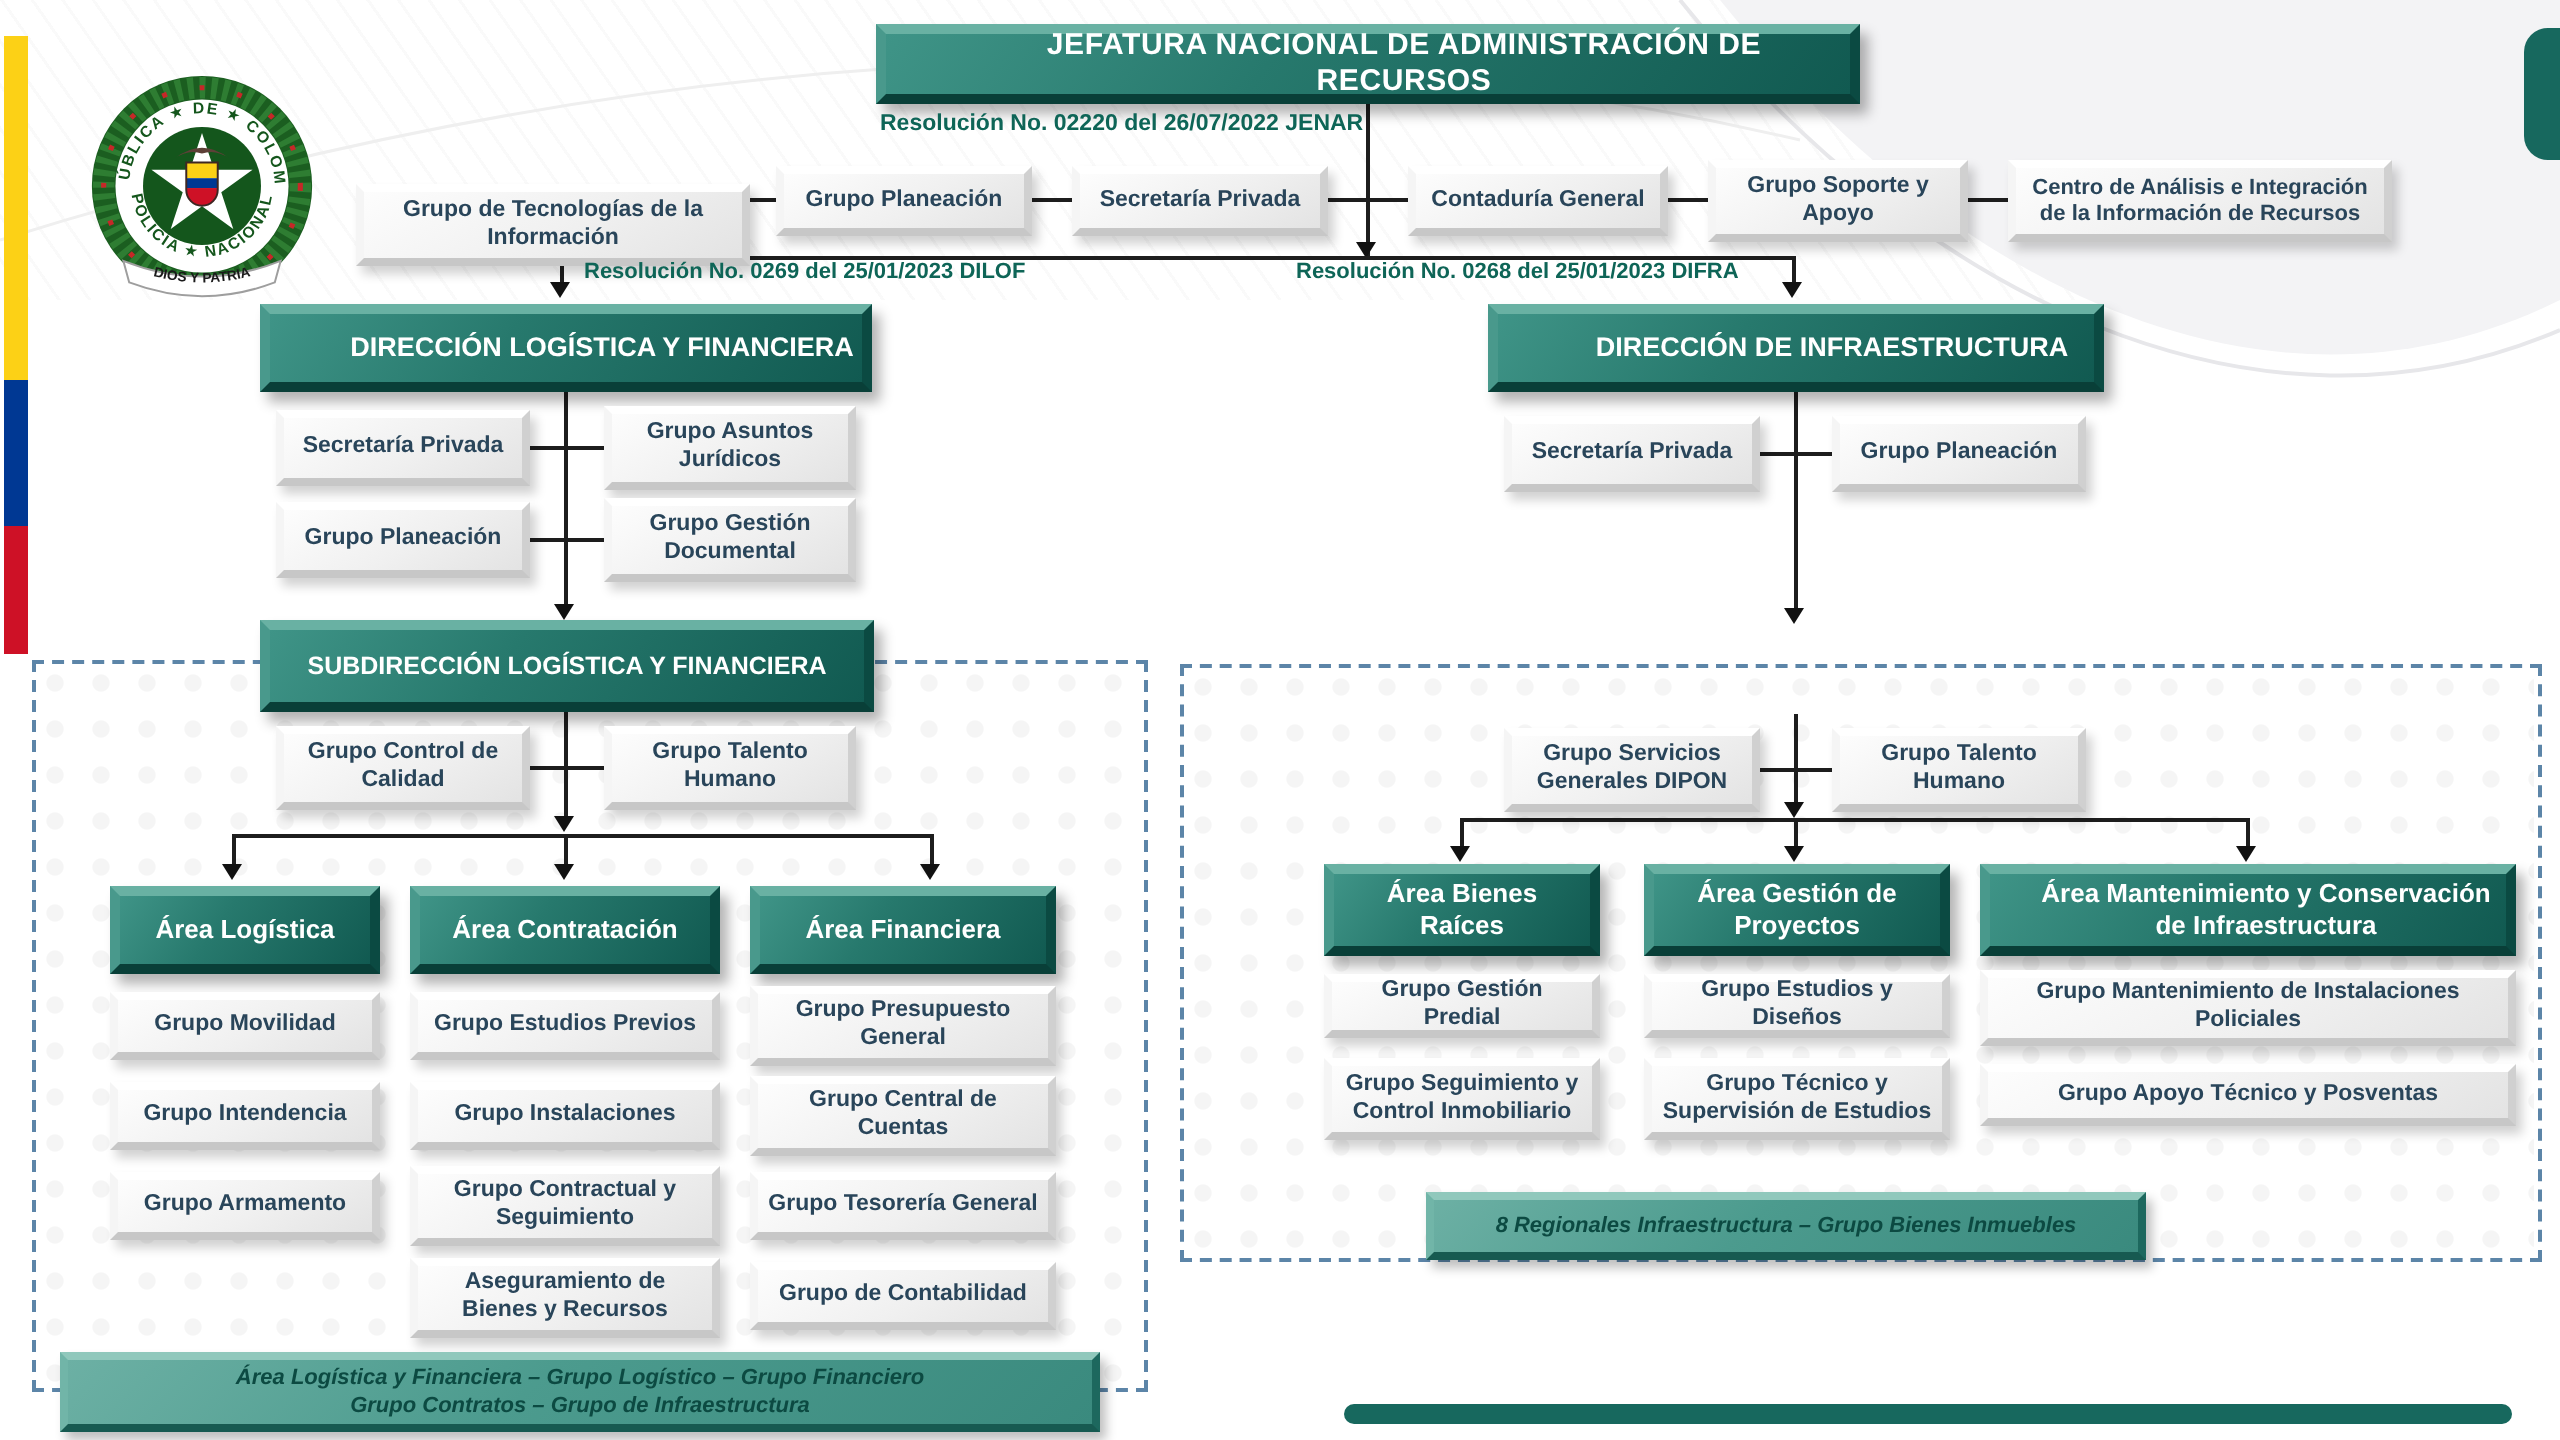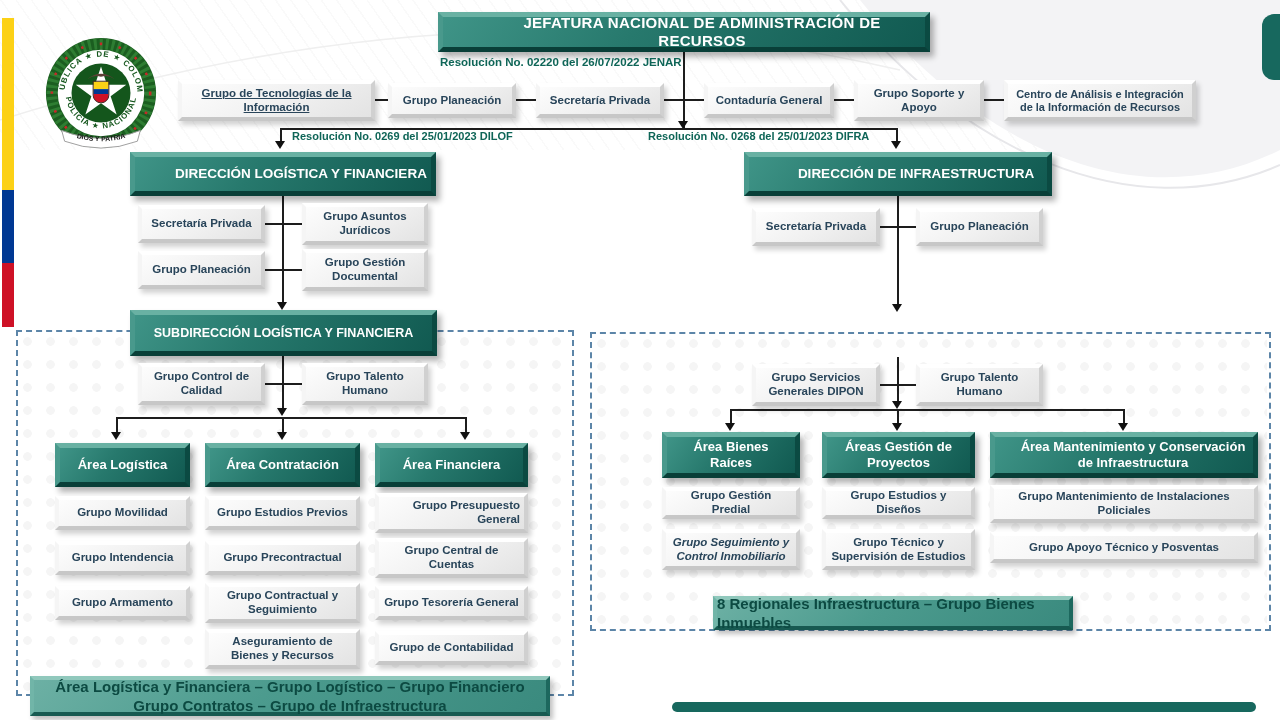--- a/index.html
+++ b/index.html
@@ -28,25 +28,25 @@
     border-top:5px solid #69b1a3;border-left:5px solid #49998c;
     border-right:5px solid #0b4a42;border-bottom:5px solid #093f38;
     box-shadow:4px 5px 6px rgba(0,0,0,.30);line-height:1.2;padding-left:36px;}
   .gbox{position:absolute;box-sizing:border-box;display:flex;align-items:center;justify-content:center;
     text-align:center;color:#29455a;font-weight:bold;font-size:11.5px;line-height:1.18;
     background:linear-gradient(150deg,#fdfdfd 0%,#f0f0f0 55%,#e3e3e3 100%);
     border-top:4px solid #ffffff;border-left:4px solid #f5f5f5;
     border-right:4px solid #d0d0d0;border-bottom:4px solid #c7c7c7;
     box-shadow:3px 4px 5px rgba(0,0,0,.18);padding:1px 4px;}
   .sbox{position:absolute;box-sizing:border-box;display:flex;flex-direction:column;align-items:center;justify-content:center;
-    color:#0c4a42;font-weight:bold;font-size:15px;line-height:1.3;
+    color:#0c4a42;font-weight:bold;font-size:11px;line-height:1.3;
     background:linear-gradient(135deg,#6cb0a4 0%,#4c9b8e 45%,#3a8a7e 100%);
     border-top:4px solid #90c8bc;border-left:4px solid #71b5a8;
     border-right:4px solid #1d685e;border-bottom:4px solid #175a51;
-    box-shadow:3px 4px 5px rgba(0,0,0,.25);}
+    box-shadow:3px 4px 5px rgba(0,0,0,.25);font-style:italic;}
   .res{position:absolute;color:#0e6557;font-weight:bold;font-size:11px;text-align:left;}
   .hdr{font-size:15px;letter-spacing:.3px;}
   .dir{font-size:13.5px;}
   .sub{font-size:12.5px;padding:0 14px;}
   .area{font-size:13px;padding:0 6px;}
 </style>
 </head>
 <body>
 
 <div class="canvas">
@@ -142,21 +142,21 @@
   <div class="ln" style="left:730px;top:409px;width:2px;height:15px;"></div>
   <div class="arr" style="left:725px;top:423px;"></div>
   <div class="ln" style="left:897px;top:409px;width:2px;height:15px;"></div>
   <div class="arr" style="left:892px;top:423px;"></div>
   <div class="ln" style="left:1123px;top:409px;width:2px;height:15px;"></div>
   <div class="arr" style="left:1118px;top:423px;"></div>
 
   <div class="tbox hdr" style="left:438px;top:12px;width:492px;height:40px;">JEFATURA NACIONAL DE ADMINISTRACIÓN DE RECURSOS</div>
   <div class="res" style="left:440px;top:56px;width:488px;font-size:11.5px;">Resolución No. 02220 del 26/07/2022 JENAR</div>
 
-  <div class="gbox" style="left:178px;top:80px;width:197px;height:41px;text-decoration:underline;">Grupo de Tecnologías de la Información</div>
+  <div class="gbox" style="left:178px;top:92px;width:197px;height:41px;">Grupo de Tecnologías de la Información</div>
   <div class="gbox" style="left:388px;top:83px;width:128px;height:35px;">Grupo Planeación</div>
   <div class="gbox" style="left:536px;top:83px;width:128px;height:35px;">Secretaría Privada</div>
   <div class="gbox" style="left:704px;top:83px;width:130px;height:35px;">Contaduría General</div>
   <div class="gbox" style="left:854px;top:80px;width:130px;height:41px;">Grupo Soporte y Apoyo</div>
   <div class="gbox" style="left:1004px;top:80px;width:192px;height:41px;font-size:11px;">Centro de Análisis e Integración de la Información de Recursos</div>
 
   <div class="res" style="left:292px;top:130px;width:250px;">Resolución No. 0269 del 25/01/2023 DILOF</div>
   <div class="res" style="left:648px;top:130px;width:246px;">Resolución No. 0268 del 25/01/2023 DIFRA</div>
 
   <div class="tbox dir" style="left:130px;top:152px;width:306px;height:44px;">DIRECCIÓN LOGÍSTICA Y FINANCIERA</div>
@@ -171,47 +171,47 @@
 
   <div class="tbox area" style="left:55px;top:443px;width:135px;height:44px;">Área Logística</div>
   <div class="tbox area" style="left:205px;top:443px;width:155px;height:44px;">Área Contratación</div>
   <div class="tbox area" style="left:375px;top:443px;width:153px;height:44px;">Área Financiera</div>
 
   <div class="gbox" style="left:55px;top:496px;width:135px;height:34px;">Grupo Movilidad</div>
   <div class="gbox" style="left:55px;top:541px;width:135px;height:34px;">Grupo Intendencia</div>
   <div class="gbox" style="left:55px;top:586px;width:135px;height:34px;">Grupo Armamento</div>
 
   <div class="gbox" style="left:205px;top:496px;width:155px;height:34px;">Grupo Estudios Previos</div>
-  <div class="gbox" style="left:205px;top:541px;width:155px;height:34px;">Grupo Precontractual</div>
+  <div class="gbox" style="left:205px;top:541px;width:155px;height:34px;">Grupo Instalaciones</div>
   <div class="gbox" style="left:205px;top:583px;width:155px;height:40px;">Grupo Contractual y Seguimiento</div>
   <div class="gbox" style="left:205px;top:629px;width:155px;height:40px;">Aseguramiento de Bienes y Recursos</div>
 
-  <div class="gbox" style="left:375px;top:493px;width:153px;height:40px;text-align:right;">Grupo Presupuesto General</div>
+  <div class="gbox" style="left:375px;top:493px;width:153px;height:40px;">Grupo Presupuesto General</div>
   <div class="gbox" style="left:375px;top:538px;width:153px;height:40px;">Grupo Central de Cuentas</div>
   <div class="gbox" style="left:375px;top:586px;width:153px;height:34px;">Grupo Tesorería General</div>
   <div class="gbox" style="left:375px;top:631px;width:153px;height:34px;">Grupo de Contabilidad</div>
 
   <div class="sbox" style="left:30px;top:676px;width:520px;height:40px;">
     <div>Área Logística y Financiera – Grupo Logístico – Grupo Financiero</div>
     <div>Grupo Contratos – Grupo de Infraestructura</div>
   </div>
 
   <div class="tbox dir" style="left:744px;top:152px;width:308px;height:44px;">DIRECCIÓN DE INFRAESTRUCTURA</div>
   <div class="gbox" style="left:752px;top:208px;width:128px;height:38px;">Secretaría Privada</div>
   <div class="gbox" style="left:916px;top:208px;width:127px;height:38px;">Grupo Planeación</div>
 
   <div class="gbox" style="left:752px;top:364px;width:128px;height:42px;">Grupo Servicios Generales DIPON</div>
   <div class="gbox" style="left:916px;top:364px;width:127px;height:42px;">Grupo Talento Humano</div>
 
   <div class="tbox area" style="left:662px;top:432px;width:138px;height:46px;">Área Bienes Raíces</div>
-  <div class="tbox area" style="left:822px;top:432px;width:153px;height:46px;">Áreas Gestión de Proyectos</div>
+  <div class="tbox area" style="left:822px;top:432px;width:153px;height:46px;">Área Gestión de Proyectos</div>
   <div class="tbox area" style="left:990px;top:432px;width:268px;height:46px;padding-left:24px;">Área Mantenimiento y Conservación de Infraestructura</div>
 
   <div class="gbox" style="left:662px;top:487px;width:138px;height:32px;">Grupo Gestión Predial</div>
-  <div class="gbox" style="left:662px;top:529px;width:138px;height:41px;font-style:italic;">Grupo Seguimiento y Control Inmobiliario</div>
+  <div class="gbox" style="left:662px;top:529px;width:138px;height:41px;">Grupo Seguimiento y Control Inmobiliario</div>
 
   <div class="gbox" style="left:822px;top:487px;width:153px;height:32px;">Grupo Estudios y Diseños</div>
   <div class="gbox" style="left:822px;top:529px;width:153px;height:41px;">Grupo Técnico y Supervisión de Estudios</div>
 
   <div class="gbox" style="left:990px;top:485px;width:268px;height:38px;">Grupo Mantenimiento de Instalaciones Policiales</div>
   <div class="gbox" style="left:990px;top:532px;width:268px;height:31px;">Grupo Apoyo Técnico y Posventas</div>
 
   <div class="sbox" style="left:713px;top:596px;width:360px;height:34px;">
     <div>8 Regionales Infraestructura – Grupo Bienes Inmuebles</div>
   </div>

